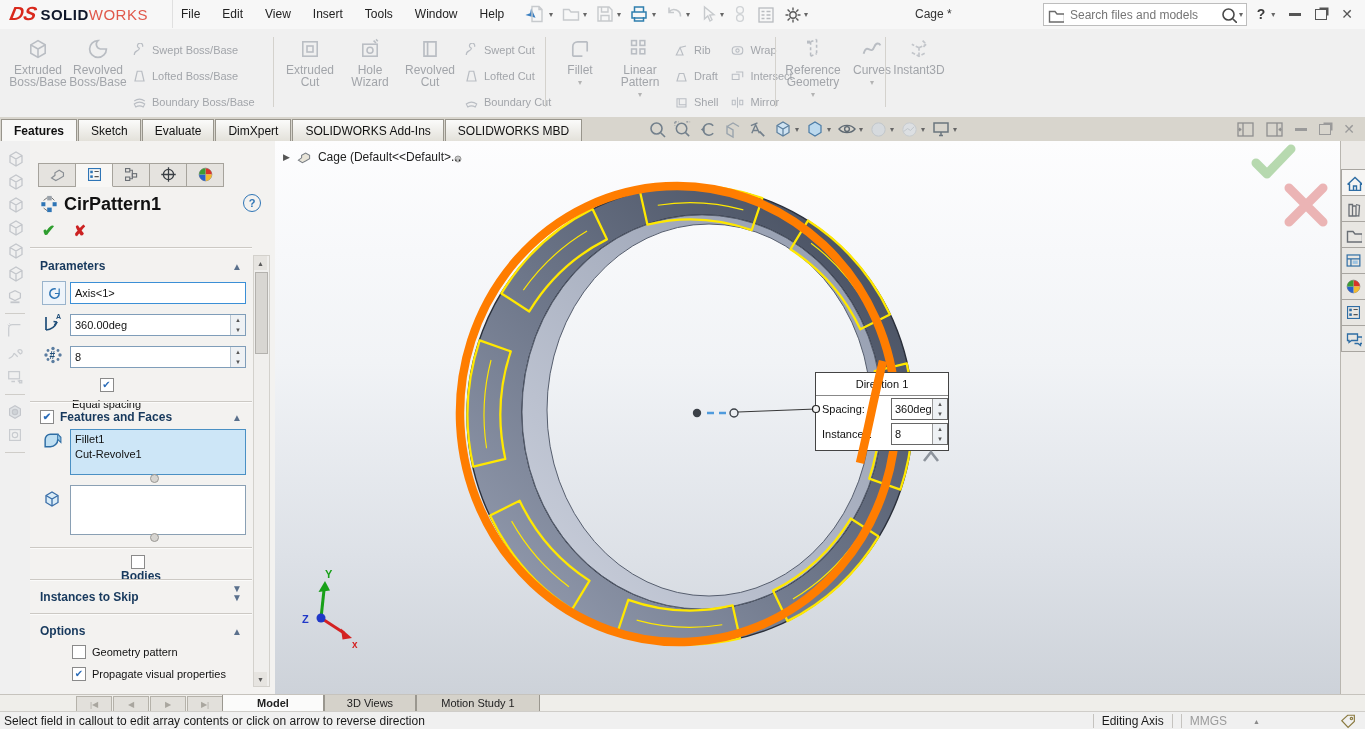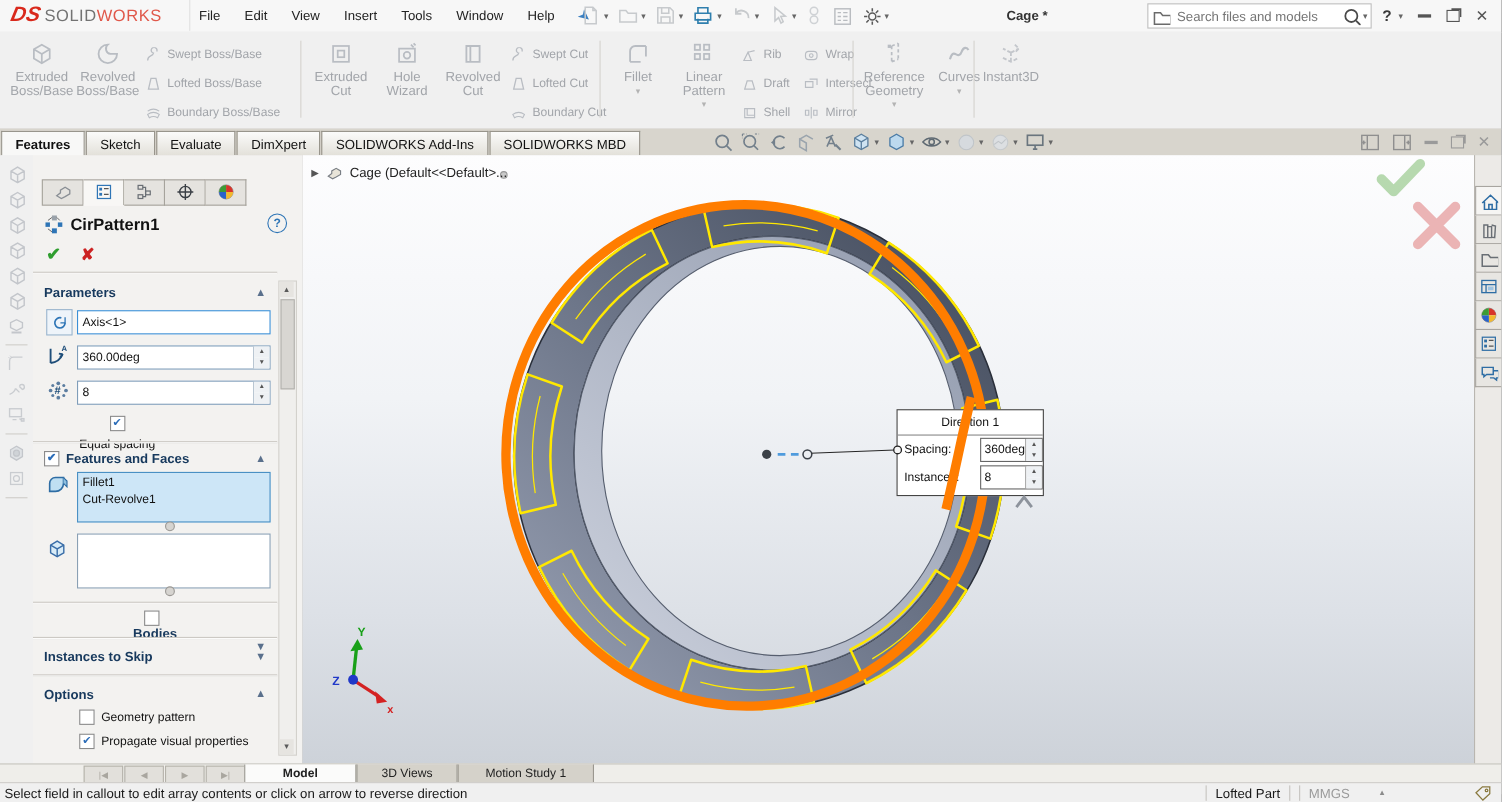--- a/index.html
+++ b/index.html
@@ -6,27 +6,27 @@
   #app{position:relative;width:1365px;height:729px;background:#f0f0f0;overflow:hidden;
        font-family:"Liberation Sans",sans-serif;font-size:12px;color:#222;-webkit-user-select:none;}
   .abs{position:absolute;}
   .row{display:flex;align-items:center;}
   svg.i{display:block;}
   .caret{font-size:8px;color:#666;margin-left:2px;}
   
   #menubar{left:0;top:0;width:1365px;height:29px;background:#f7f7f7;border-bottom:1px solid #d9d9d9;}
   .logo{left:0;top:0;width:162px;height:28px;display:flex;align-items:center;padding-left:10px;border-right:1px solid #e0e0e0;}
   .logo .mark{font-style:italic;font-weight:bold;font-size:19px;color:#d9291c;margin-right:4px;transform:skewX(-12deg);}
-  .logo .b1{font-weight:normal;font-size:15px;color:#737373;letter-spacing:.5px;}
+  .logo .b1{font-weight:bold;font-size:15px;color:#0f172a;letter-spacing:.5px;}
   .logo .b2{font-weight:normal;font-size:15px;color:#e0584a;letter-spacing:.5px;}
   .menus{left:170px;top:0;height:28px;}
   .menuitem{padding:0 11px;height:28px;display:flex;align-items:center;font-size:12px;color:#222;cursor:default;}
   .qat{left:524px;top:0;height:28px;gap:2px;}
   .qbtn{display:flex;align-items:center;height:24px;padding:0 3px;}
-  .doc-title{left:915px;top:0;height:28px;width:90px;display:flex;align-items:center;font-size:12px;color:#333;font-weight:bold;}
+  .doc-title{left:915px;top:0;height:28px;width:90px;display:flex;align-items:center;font-size:12px;color:#333;}
   .search{left:1043px;top:3px;width:196px;height:21px;background:#fff;border:1px solid #bdbdbd;display:flex;align-items:center;padding:0 3px;}
   .searchin{flex:1;border:none;outline:none;font-family:"Liberation Sans",sans-serif;font-size:12px;color:#444;background:transparent;min-width:0;}
   .winctl{top:0;height:28px;display:flex;align-items:center;gap:14px;}
   .minbox{width:12px;height:3px;background:#555;}
   .restbox{width:10px;height:9px;border:1.5px solid #555;box-shadow:3px -3px 0 -1.5px #555;}
   .closex{font-size:14px;color:#555;}
   
   #ribbon{left:0;top:29px;width:1365px;height:88px;background:#f0f0f0;border-bottom:1px solid #c9c6c0;}
   .rgroup{position:absolute;top:0;height:86px;display:flex;align-items:flex-start;}
   .rdiv{position:absolute;top:8px;height:70px;width:1px;background:#d4d2cd;}
@@ -45,21 +45,21 @@
   .paneicons{top:0;height:24px;gap:12px;right:10px;color:#8f8f8f;}
   
   #leftstrip{left:0;top:141px;width:30px;height:553px;background:#f0f0f0;display:flex;flex-direction:column;align-items:center;padding-top:8px;gap:5px;}
   .lsep{width:20px;height:1px;background:#cfcdc9;margin:3px 0;}
   
   #pm{left:30px;top:141px;width:245px;height:553px;background:#f3f2f0;border-right:1px solid #b9b6b0;font-size:11px;}
   .pmtabs{left:8px;top:22px;height:23px;}
   .pmtab{width:36px;height:22px;display:flex;align-items:center;justify-content:center;background:#e5e3df;border:1px solid #a6a39c;border-left:none;}
   .pmtab:first-child{border-left:1px solid #a6a39c;}
   .pmtab.active{background:#f8f7f5;border-bottom:1px solid #f8f7f5;}
-  .pmtitle{left:10px;top:53px;height:20px;gap:6px;font-size:15px;font-weight:bold;color:#111;}
+  .pmtitle{left:10px;top:53px;height:20px;gap:6px;font-size:18px;font-weight:bold;color:#111;}
   .helpq{position:absolute;right:14px;top:53px;width:16px;height:16px;border:1.5px solid #2e75b6;border-radius:50%;
          color:#2e75b6;font-weight:bold;font-size:11px;display:flex;align-items:center;justify-content:center;}
   .okrow{left:12px;top:80px;gap:18px;}
   .okmark{color:#2f9e2f;font-size:16px;font-weight:bold;}
   .xmark{color:#cc2222;font-size:15px;font-weight:bold;}
   .pmdiv{position:absolute;left:0;width:222px;height:1px;background:#ccc9c4;border-bottom:1px solid #fbfbfa;}
   .sect{position:absolute;left:10px;width:202px;height:16px;display:flex;align-items:center;font-weight:bold;color:#17395d;font-size:12px;}
   .sect .chev{margin-left:auto;color:#5a708c;font-size:10px;}
   .cb{width:12px;height:12px;background:#fff;border:1px solid #8a8a8a;display:inline-flex;align-items:center;justify-content:center;flex:0 0 auto;}
   .cb.on::after{content:"\2714";color:#2b6cb8;font-size:10px;line-height:10px;}
@@ -913,21 +913,21 @@
     </div>
     <div class="sheettab active" style="left:222px;width:100px;">Model</div>
     <div class="sheettab" style="left:324px;width:90px;">3D Views</div>
     <div class="sheettab" style="left:416px;width:122px;">Motion Study 1</div>
   </div>
 
   <div id="statusbar" class="abs">
     <span style="margin-left:4px;">Select field in callout to edit array contents or click on arrow to reverse direction</span>
     <span style="margin-left:auto;"></span>
     <span class="vsep"></span>
-    <span>Lofted Part</span>
+    <span>Editing Axis</span>
     <span class="vsep"></span>
     <span class="vsep" style="margin-left:0;"></span>
     <span style="color:#9a9a9a;">MMGS</span>
     <span style="color:#8a8a8a;font-size:7px;margin:0 10px 0 26px;">▲</span>
     <span style="flex:0 0 70px;"></span>
     <svg class="i" width="17" height="15" viewBox="0 0 20 18" fill="none" stroke="#8a7a40" stroke-width="1.4" style="margin-right:8px;">
         <path d="M2 8 L9 1.5 H17 V9 L9.5 16 Z"></path>
         <circle cx="13.5" cy="5.5" r="1.4"></circle>
       </svg>
   </div>

